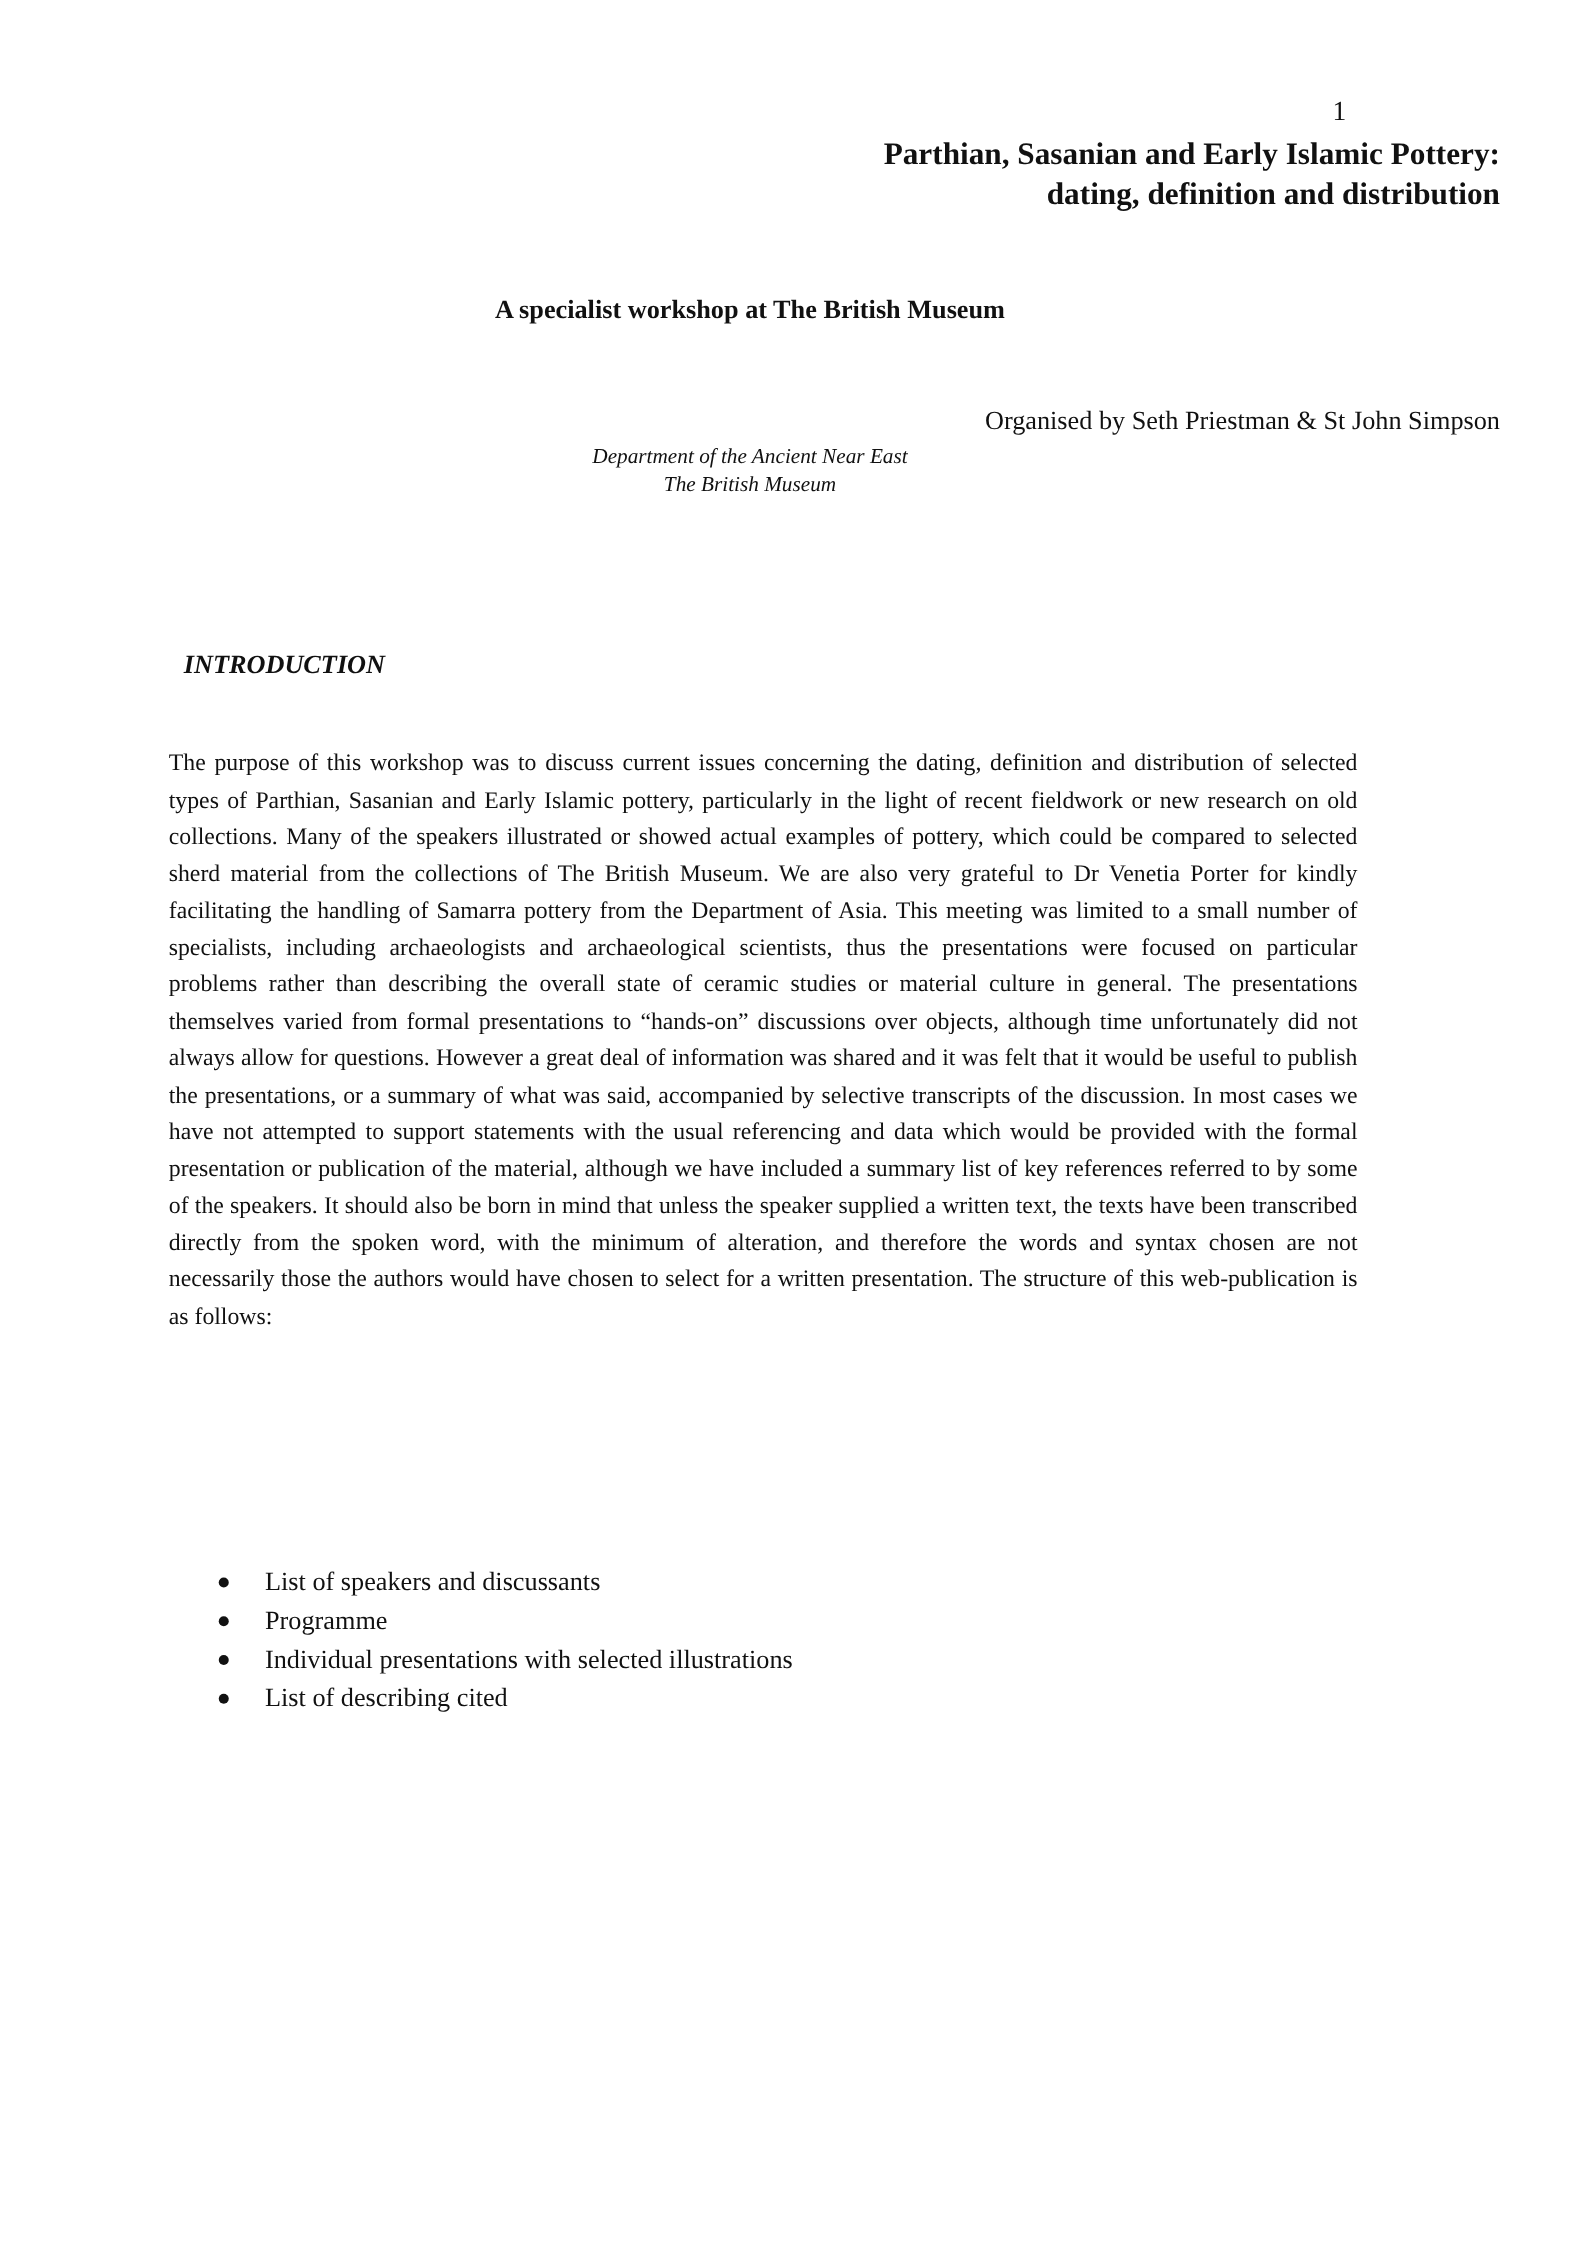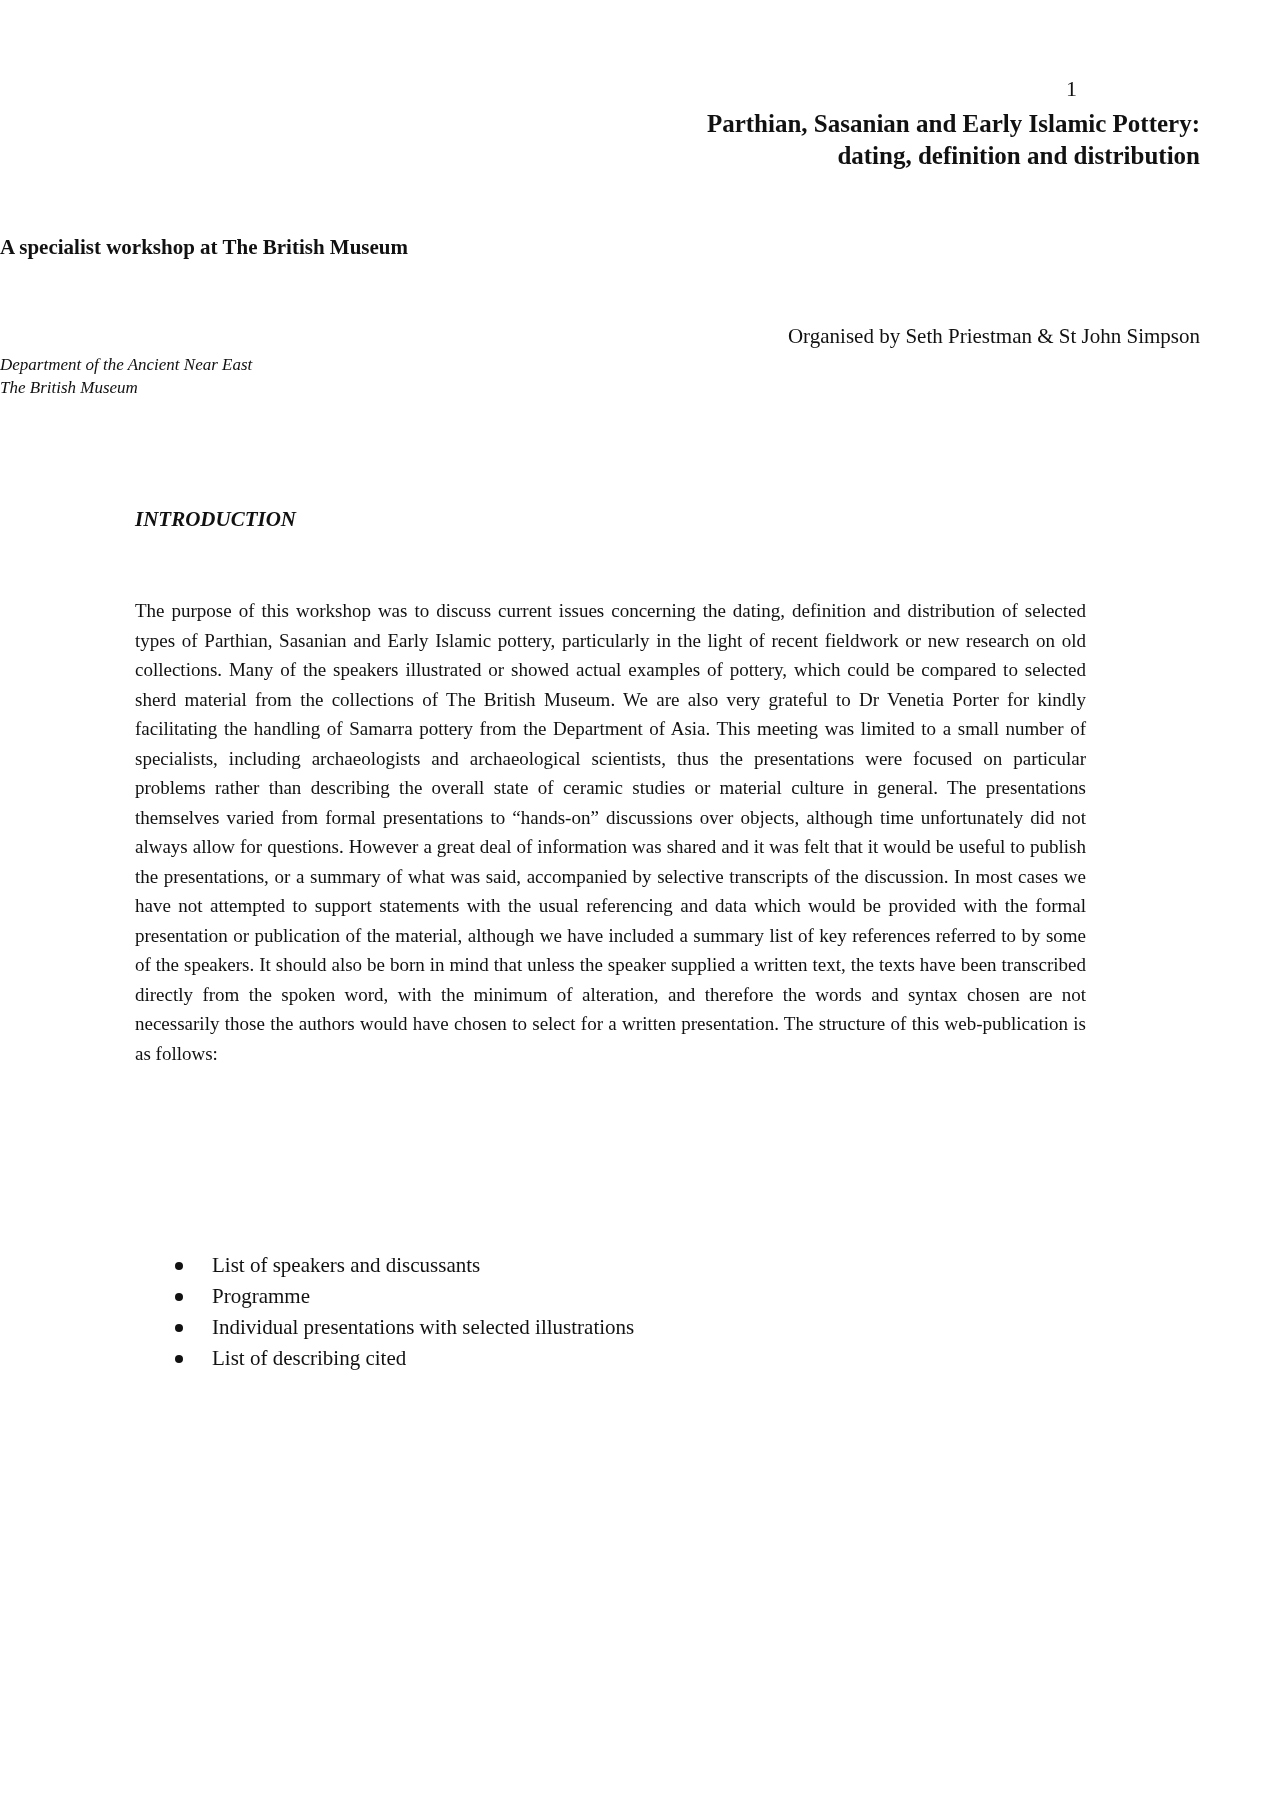--- a/index.html
+++ b/index.html
@@ -31,54 +31,55 @@
       font-weight: bold;
       font-size: 25px;
       line-height: 32px;
       margin: 0;
     }
     .subtitle {
       position: absolute;
       left: 0;
       width: 1200px;
       top: 234px;
+      text-align: center;
       font-weight: bold;
       font-size: 21px;
       line-height: 26px;
       margin: 0;
     }
     .organisers {
       position: absolute;
       left: 0;
       width: 1200px;
       top: 323px;
       text-align: right;
       font-size: 21px;
       line-height: 26px;
     }
     .affiliation {
       position: absolute;
       left: 0;
       width: 1200px;
-      text-align: left;
+      text-align: center;
       font-style: italic;
       font-size: 17px;
       line-height: 22px;
     }
     .aff1 { top: 354px; }
     .aff2 { top: 377px; }
     .section-heading {
       position: absolute;
       left: 135px;
       top: 506px;
       font-style: italic;
       font-weight: bold;
       font-size: 21px;
       line-height: 26px;
-      margin: 0;
+      margin: 12px;
     }
     .intro-paragraph {
       position: absolute;
       left: 135px;
       top: 596px;
       width: 951px;
       font-size: 19px;
       line-height: 29.5px;
       text-align: justify;
       margin: 0;

